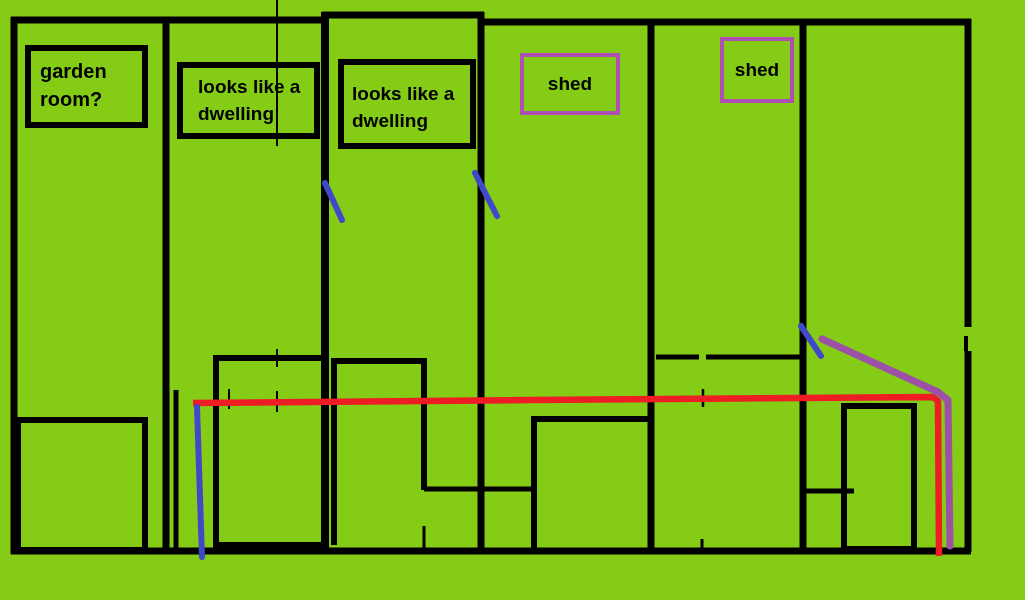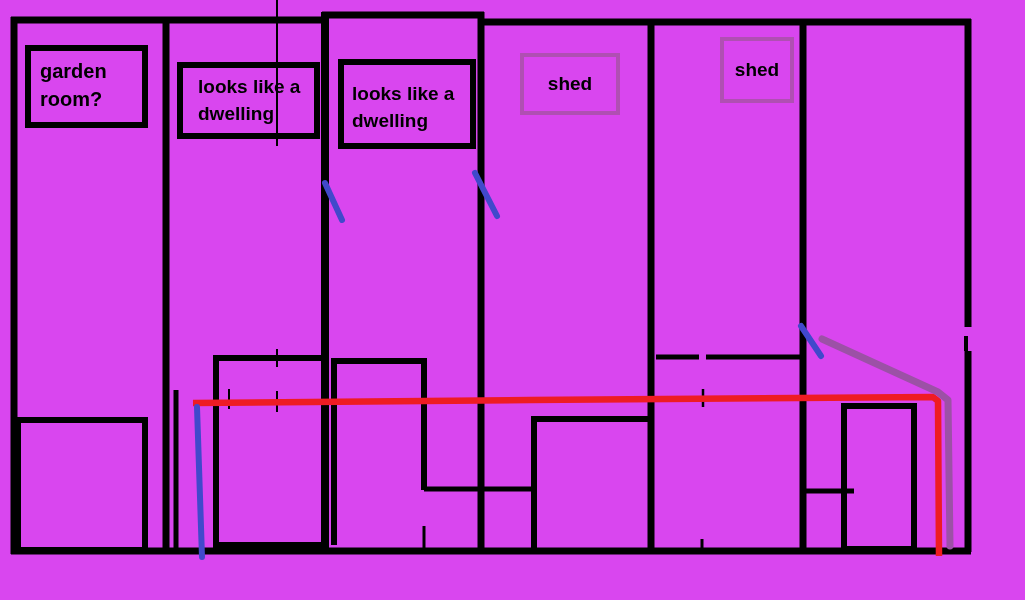--- a/index.html
+++ b/index.html
@@ -1,19 +1,19 @@
 <!DOCTYPE html>
 <html style="--ink: #000000; --red: #ee1c23; --blue: #4149cb; --purple: #9c51a6; --shed_border: #b04fb3;"><head>
 <meta charset="utf-8">
 <style>
   html,body{margin:0;padding:0;background:#ffffff;}
   .canvas{
     position:relative;
     width:1025px;height:600px;
-    background:#d946ef;
+    background:#84cc16;
     font-family:"Liberation Sans", sans-serif;
     overflow:hidden;
   }
   .canvas svg{position:absolute;left:0;top:0;}
   svg *{fill:none;}
   .ink{stroke:var(--ink,#000);}
   .label-box{
     position:absolute;
     box-sizing:border-box;
     border:6px solid var(--ink,#000);

